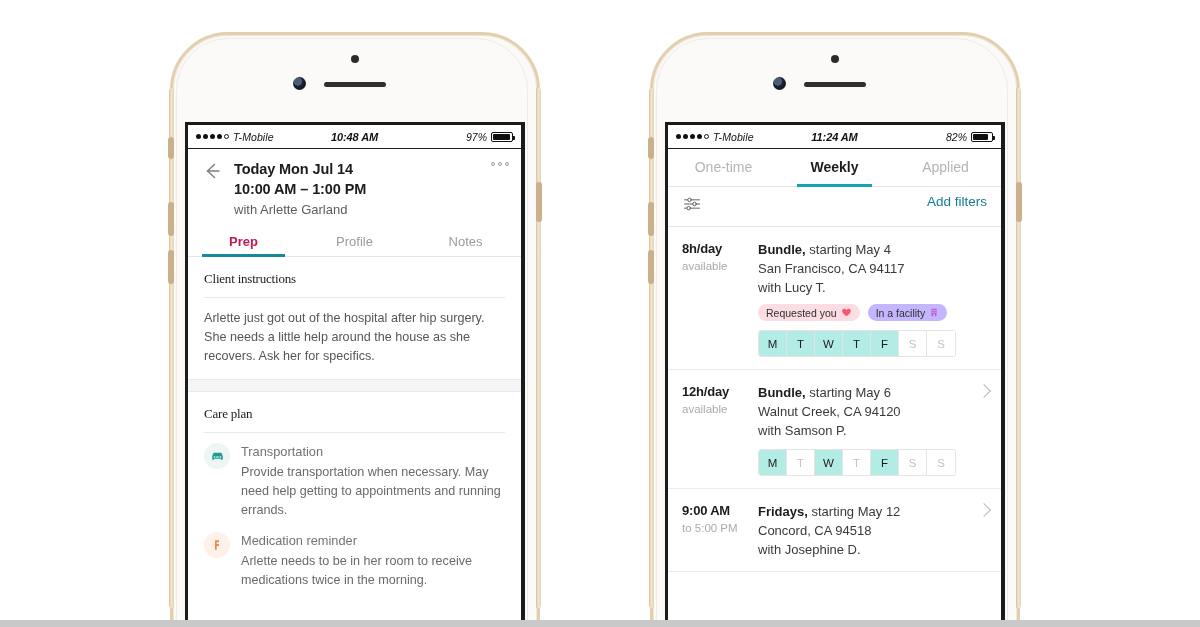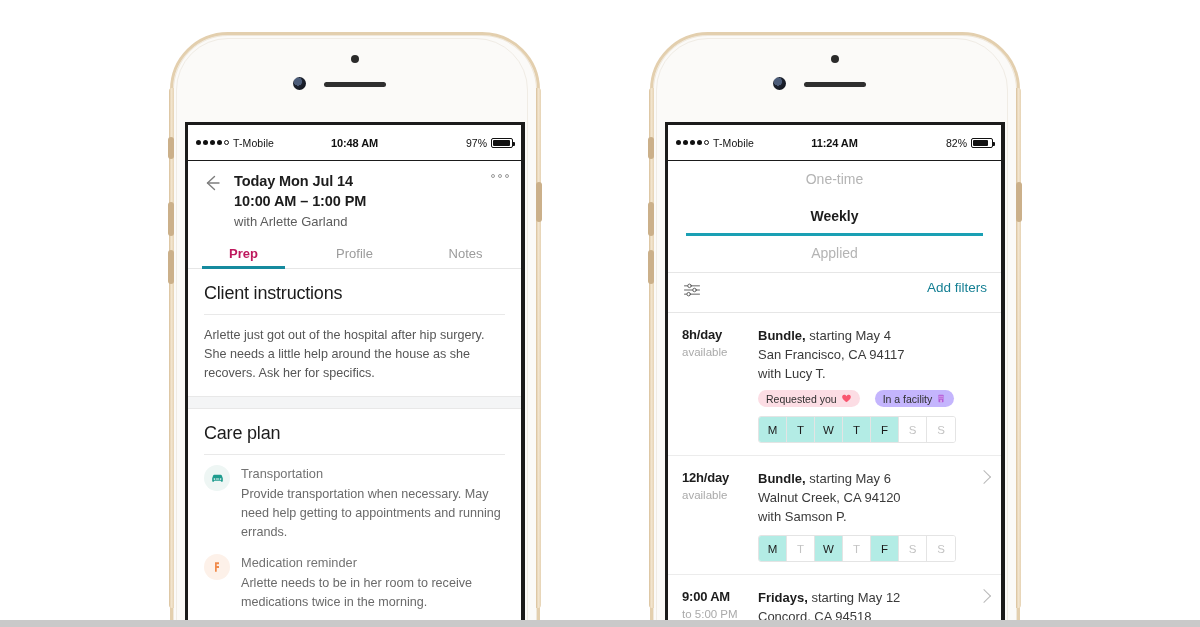--- a/index.html
+++ b/index.html
@@ -45,22 +45,22 @@
 
   
   .screen{
     position:absolute;left:15px;top:90px;width:340px;height:510px;
     background:#fff;border:3px solid #1b1b1b;border-right-width:4px;box-sizing:border-box;overflow:hidden;
   }
   .screen-scroll{position:absolute;inset:0;overflow:hidden;}
 
   
   .statusbar{
-    height:36px;display:flex;align-items:center;padding:0 8px;
-    font-size:11px;color:#111;border-bottom:1px solid #1b1b1b;box-sizing:border-box;
+    height:24px;display:flex;align-items:center;padding:0 8px;
+    font-size:11px;color:#111;border-bottom:1px solid #1b1b1b;box-sizing:border-box;font-style:italic;
   }
   .sb-left{display:flex;align-items:center;gap:4px;flex:1;}
   .dots{display:flex;gap:2px;align-items:center;}
   .dot{width:5px;height:5px;border-radius:50%;background:#111;}
   .dot.hollow{background:transparent;border:1px solid #111;width:3px;height:3px;}
   .carrier{font-size:10.5px;letter-spacing:.1px;}
   .sb-center{flex:0 0 auto;font-size:11px;font-weight:bold;letter-spacing:-.1px;}
   .sb-right{flex:1;display:flex;align-items:center;justify-content:flex-end;gap:4px;font-size:10.5px;}
   .battery{width:22px;height:10px;border:1px solid #111;border-radius:2px;position:relative;padding:1px;box-sizing:border-box;}
   .battery::after{content:"";position:absolute;right:-3px;top:3px;width:2px;height:4px;background:#111;border-radius:0 1px 1px 0;}
@@ -76,51 +76,51 @@
   .apt-with{margin-left:32px;font-size:13px;color:#5c5c5c;line-height:20px;}
 
   .tabs{display:flex;margin-top:8px;border-bottom:1px solid #e6e6e6;}
   .tab{flex:1;text-align:center;font-size:13px;color:#9b9b9b;padding:6px 0 7px 0;position:relative;cursor:pointer;}
   .tab.active{color:#be185d;font-weight:bold;}
   .tab.active::after{content:"";position:absolute;left:14px;right:14px;bottom:-1px;height:3px;background:#158a9e;}
 
   .gap-band{height:11px;background:#f4f5f6;border-top:1px solid #e8e8e8;border-bottom:1px solid #e8e8e8;}
 
   .section{padding:0 16px;}
-  .section-title{font-size:18px;color:#1c1c1c;padding:14px 0 10px 0;letter-spacing:-.2px;}
+  .section-title{font-size:13px;color:#1c1c1c;padding:14px 0 10px 0;letter-spacing:-.2px;font-family:Liberation Serif, serif;}
   .hr{height:1px;background:#e9e9e9;}
   .body-copy{font-size:12.6px;color:#565656;line-height:19px;padding:11px 0 13px 0;}
 
   .care-item{display:flex;gap:11px;padding:10px 0 2px 0;}
   .care-ico{width:26px;height:26px;border-radius:50%;flex:0 0 26px;display:flex;align-items:center;justify-content:center;}
   .care-ico.teal{background:#eef6f4;}
   .care-ico.orange{background:#fdf1e9;}
   .care-txt{flex:1;}
   .care-name{font-size:12.8px;color:#737373;line-height:18px;}
   .care-desc{font-size:12.6px;color:#6a6a6a;line-height:19px;padding-top:2px;}
 
   
-  .seg-tabs{display:flex;border-bottom:1px solid #e6e6e6;flex-direction:column;}
+  .seg-tabs{display:flex;border-bottom:1px solid #e6e6e6;}
   .seg-tab{flex:1;text-align:center;font-size:14px;color:#b4b4b4;padding:10px 0 11px 0;position:relative;cursor:pointer;}
   .seg-tab.active{color:#1c1c1c;font-weight:bold;}
   .seg-tab.active::after{content:"";position:absolute;left:18px;right:18px;bottom:-1px;height:3px;background:#1aa0b4;}
 
   .filterbar{display:flex;align-items:flex-start;justify-content:space-between;padding:7px 14px 8px 14px;border-bottom:1px solid #e6e6e6;}
   .add-filters{font-size:13.5px;color:#147f93;cursor:pointer;}
 
   .job{display:flex;padding:13px 14px 12px 14px;border-bottom:1px solid #ececec;position:relative;}
   .job-left{width:76px;flex:0 0 76px;}
   .job-dur{font-size:13px;font-weight:bold;color:#1c1c1c;line-height:18px;letter-spacing:-.2px;}
   .job-avail{font-size:11.5px;color:#aaaaaa;line-height:17px;}
   .job-main{flex:1;padding-right:18px;}
   .job-line{font-size:13px;color:#3a3a3a;line-height:19px;}
   .job-line b{color:#1c1c1c;font-weight:bold;}
   .chev{position:absolute;right:12px;top:16px;width:9px;height:9px;border-right:1.6px solid #b9b9b9;border-top:1.6px solid #b9b9b9;transform:rotate(45deg);}
 
-  .badges{display:flex;gap:15px;margin-top:7px;}
+  .badges{display:flex;gap:8px;margin-top:7px;}
   .badge{display:flex;align-items:center;gap:4px;border-radius:11px;padding:2.5px 8px;font-size:10.5px;}
   .badge.pink{background:#fcdde4;color:#2f2f2f;}
   .badge.lav{background:#c4b5fd;color:#2f2f2f;}
 
   .days{display:flex;margin-top:9px;border:1px solid #e4e4e4;border-radius:3px;overflow:hidden;width:max-content;}
   .day{width:28px;height:25px;display:flex;align-items:center;justify-content:center;font-size:11.5px;
        border-right:1px solid #e4e4e4;color:#c3c3c3;background:#fff;box-sizing:border-box;cursor:pointer;}
   .day:last-child{border-right:none;}
   .day.on{background:#b3ece5;color:#1c1c1c;}
 </style>

